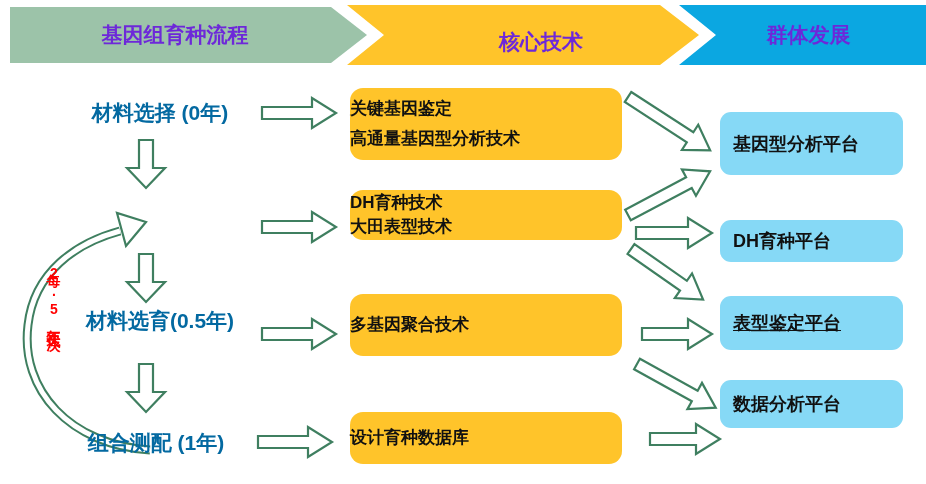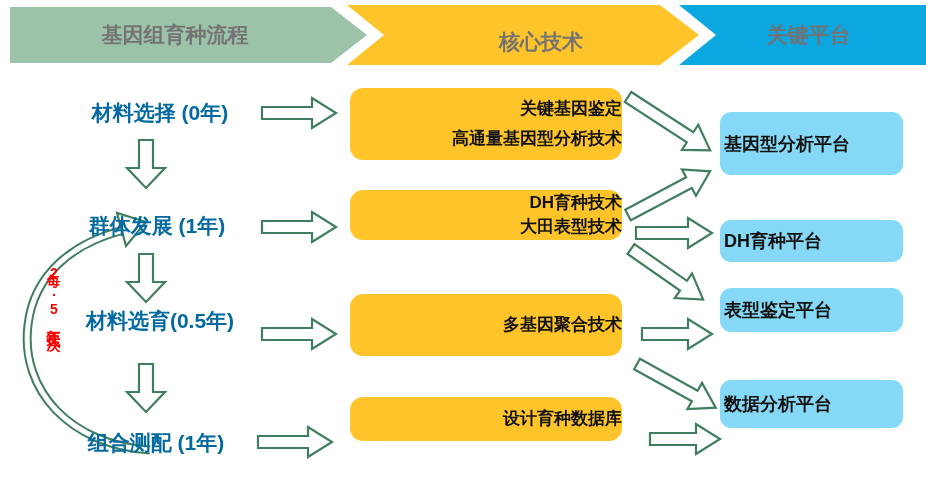--- a/index.html
+++ b/index.html
@@ -3,35 +3,35 @@
 <meta charset="utf-8">
 <style>
   html,body{margin:0;padding:0;background:#ffffff;}
   .canvas{
     position:relative;width:926px;height:484px;background:#ffffff;overflow:hidden;
     font-family:"Liberation Sans",sans-serif;
   }
   .layer{position:absolute;left:0;top:0;width:926px;height:484px;}
   .hdr-label{
     position:absolute;text-align:center;font-weight:bold;font-size:21px;
-    color:#737373;line-height:24px;
+    color:#6d28d9;line-height:24px;
   }
   .step-label{
     position:absolute;text-align:center;font-weight:bold;font-size:21px;
     color:#0369a1;line-height:26px;white-space:nowrap;
   }
   .tech-box{
     position:absolute;left:350px;width:272px;background:#FFC42A;border-radius:13px;
-    display:flex;flex-direction:column;justify-content:space-evenly;align-items:flex-end;
+    display:flex;flex-direction:column;justify-content:space-evenly;align-items:flex-start;
     font-weight:bold;font-size:17px;color:#111111;text-align:center;
   }
   .tech-box span{display:block;line-height:20px;}
   .plat-box{
     position:absolute;left:720px;width:183px;background:#86D9F6;border-radius:11px;
-    display:flex;align-items:center;box-sizing:border-box;padding-left:4px;
+    display:flex;align-items:center;box-sizing:border-box;padding-left:13px;
     font-weight:bold;font-size:18px;color:#111111;white-space:nowrap;
   }
   .iter-note{
     position:absolute;left:44px;top:263px;height:130px;
     writing-mode:vertical-rl;text-orientation:upright;
     color:#FF0000;font-weight:bold;font-size:14px;letter-spacing:2px;line-height:20px;
   }
   svg .holo{fill:#ffffff;stroke:#3F7F60;stroke-width:2.2;}
 </style>
 </head>
@@ -64,50 +64,49 @@
 
     <g>
       <path d="M 150 450 C 70 445, 20 390, 28 325 C 34 272, 76 243, 120 231" fill="none" stroke="#3F7F60" stroke-width="9"></path>
       <path d="M 150 450 C 70 445, 20 390, 28 325 C 34 272, 76 243, 120 231" fill="none" stroke="#ffffff" stroke-width="5"></path>
       <polygon points="146,222 117,213 126,246" fill="#ffffff" stroke="#3F7F60" stroke-width="2.2"></polygon>
     </g>
   </svg>
 
   <div class="hdr-label" style="left:10px;top:23px;width:330px;">基因组育种流程</div>
   <div class="hdr-label" style="left:384px;top:30px;width:314px;">核心技术</div>
-  <div class="hdr-label" style="left:716px;top:23px;width:185px;">关键平台</div>
+  <div class="hdr-label" style="left:716px;top:23px;width:185px;">群体发展</div>
 
   <div class="step-label" style="left:60px;top:100px;width:200px;">材料选择 (0年)</div>
-  <div class="step-label" style="left:57px;top:213px;width:200px;">群体发展 (1年)</div>
   <div class="step-label" style="left:60px;top:308px;width:200px;">材料选育(0.5年)</div>
   <div class="step-label" style="left:56px;top:430px;width:200px;">组合测配 (1年)</div>
 
   <div class="iter-note">每2.5年迭代一次</div>
 
   <div class="tech-box" style="top:88px;height:72px;">
     <span>关键基因鉴定</span>
     <span>高通量基因型分析技术</span>
   </div>
   <div class="tech-box" style="top:190px;height:50px;">
     <span>DH育种技术</span>
     <span>大田表型技术</span>
   </div>
   <div class="tech-box" style="top:294px;height:62px;">
     <span>多基因聚合技术</span>
   </div>
-  <div class="tech-box" style="top:397px;height:44px;font-family:Liberation Serif, serif;">
+  <div class="tech-box" style="top:412px;height:52px;font-family:Liberation Serif, serif;">
     <span>设计育种数据库</span>
   </div>
 
   <div class="plat-box" style="top:112px;height:63px;">
     <span>基因型分析平台</span>
   </div>
   <div class="plat-box" style="top:220px;height:42px;">
     <span>DH育种平台</span>
   </div>
-  <div class="plat-box" style="top:288px;height:44px;">
+  <div class="plat-box" style="top:296px;height:54px;text-decoration:underline;">
     <span>表型鉴定平台</span>
   </div>
   <div class="plat-box" style="top:344px;height:48px;margin-top:36px;">
     <span>数据分析平台</span>
   </div>
 
 </div>
 
 </body></html>

